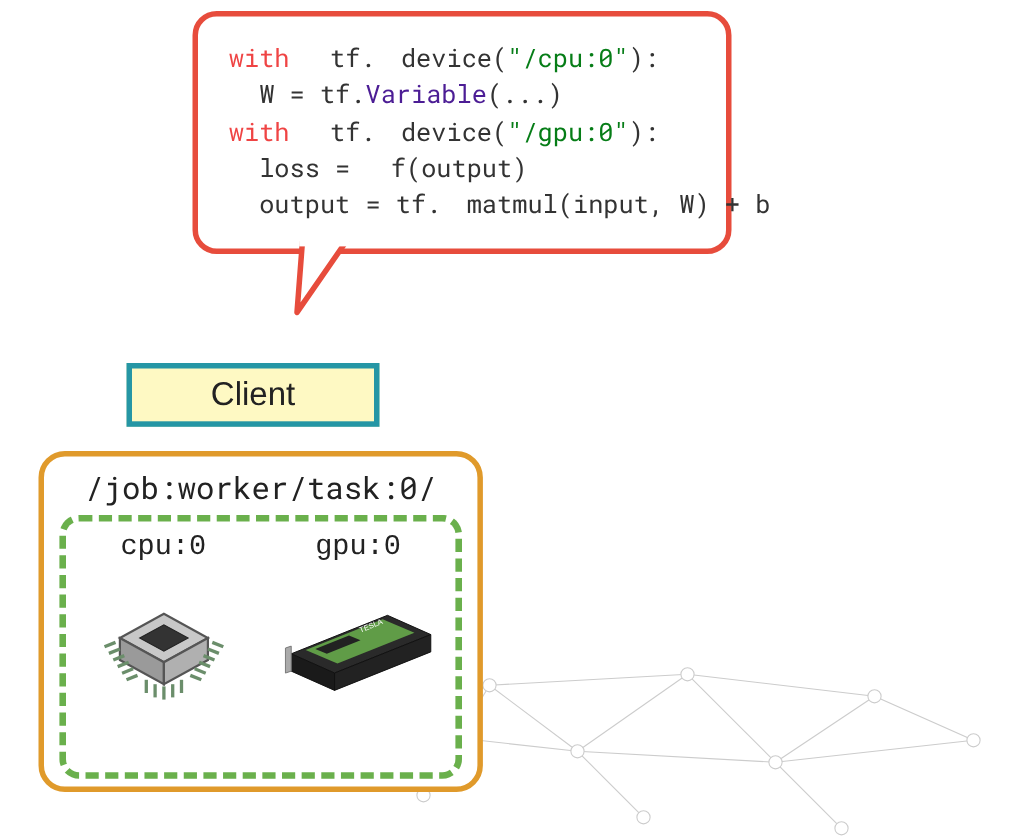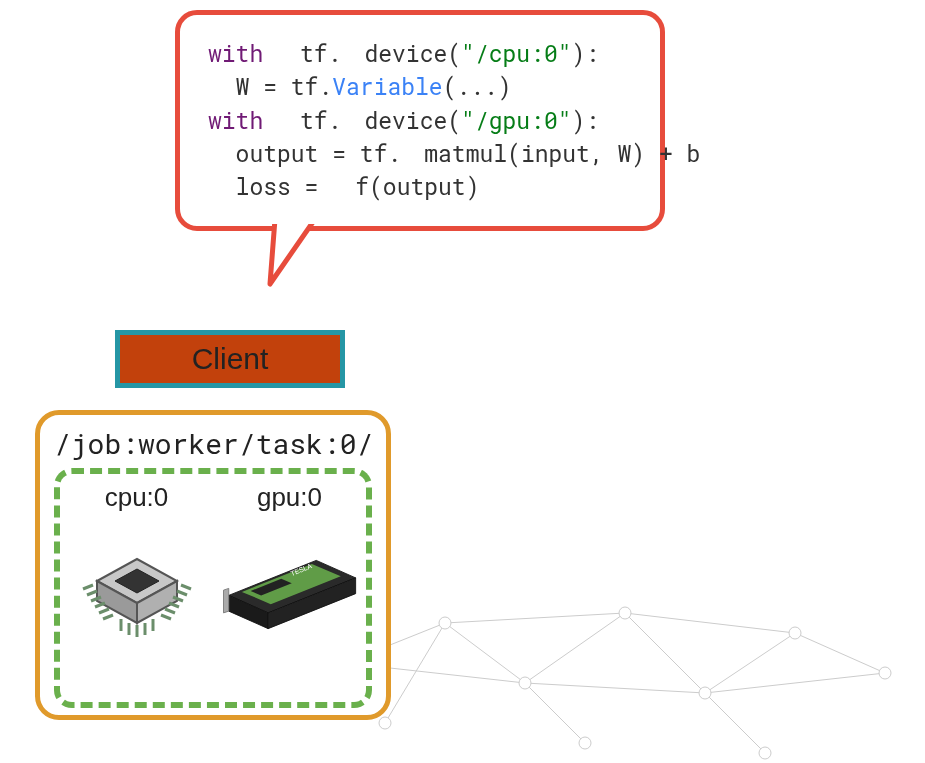--- a/index.html
+++ b/index.html
@@ -40,47 +40,47 @@
   }
   .bubble-tail {
     position: absolute;
     left: 90px;
     bottom: -58px;
     width: 80px;
     height: 70px;
     z-index: 3;
   }
   .code-line { white-space: pre; }
-  .kw { color: #701a75; } 
-  .fn { color: #3b82f6; text-align: right; } 
+  .kw { color: #ef4444; } 
+  .fn { color: #4c1d95; text-align: right; } 
   .str { color: #067d17; } 
   .id { color: #333; margin-left: 23px; }
 
   .client-box {
     position: absolute;
     left: 115px;
     top: 330px;
     width: 230px;
     height: 58px;
     border: 5px solid #2596a5;
-    background: #c2410c;
+    background: #fef9c3;
     display: flex;
     align-items: center;
     justify-content: center;
     font-family: 'Arial', sans-serif;
     font-size: 30px;
     color: #222;
     z-index: 2;
   }
 
   .worker-box {
     position: absolute;
     left: 35px;
     top: 410px;
-    width: 356px;
+    width: 404px;
     height: 310px;
     border: 5px solid #e09a2b;
     border-radius: 24px;
     background: #fff;
     z-index: 2;
     padding: 10px 14px 14px 14px;
   }
   .worker-title {
     font-family: 'Roboto Mono', 'Menlo', 'Consolas', monospace;
     font-size: 28px;
@@ -97,21 +97,21 @@
     align-items: flex-start;
     padding-top: 8px;
   }
   .device-col {
     display: flex;
     flex-direction: column;
     align-items: center;
     width: 160px;
   }
   .device-label {
-    font-family: Liberation Sans, sans-serif;
+    font-family: Liberation Mono, monospace;
     font-size: 26px;
     color: #222;
     margin-bottom: 8px;
   }
   .chip-svg, .gpu-svg {
     width: 140px;
     height: 140px;
   }
 </style>
 </head>
@@ -144,22 +144,22 @@
     <circle cx="260" cy="180" r="6"></circle>
     <circle cx="440" cy="190" r="6"></circle>
   </g>
 </svg>
 
 <div class="bubble-wrap">
   <div class="bubble">
     <div class="code-line"><span class="kw">with</span> <span class="id">tf.</span><span class="id">device</span><span>(</span><span class="str">"/cpu:0"</span><span>):</span></div>
     <div class="code-line"><span>  </span><span>W = tf.</span><span class="fn">Variable</span><span>(...)</span></div>
     <div class="code-line"><span class="kw">with</span> <span class="id">tf.</span><span class="id">device</span><span>(</span><span class="str">"/gpu:0"</span><span>):</span></div>
+    <div class="code-line"><span>  </span><span>loss = </span><span class="id">f</span><span>(output)</span></div>
     <div class="code-line"><span>  </span><span>output = tf.</span><span class="id">matmul</span><span>(input, W) + b</span></div>
-    <div class="code-line"><span>  </span><span>loss = </span><span class="id">f</span><span>(output)</span></div>
   </div>
   <svg class="bubble-tail" viewBox="0 0 80 70">
     <polygon points="10,0 50,0 5,65" fill="#fff" stroke="#e74c3c" stroke-width="5" stroke-linejoin="round"></polygon>
     <rect x="7" y="-3" width="46" height="8" fill="#fff"></rect>
   </svg>
 </div>
 
 <div class="client-box">
   <span>Client</span>
 </div>

